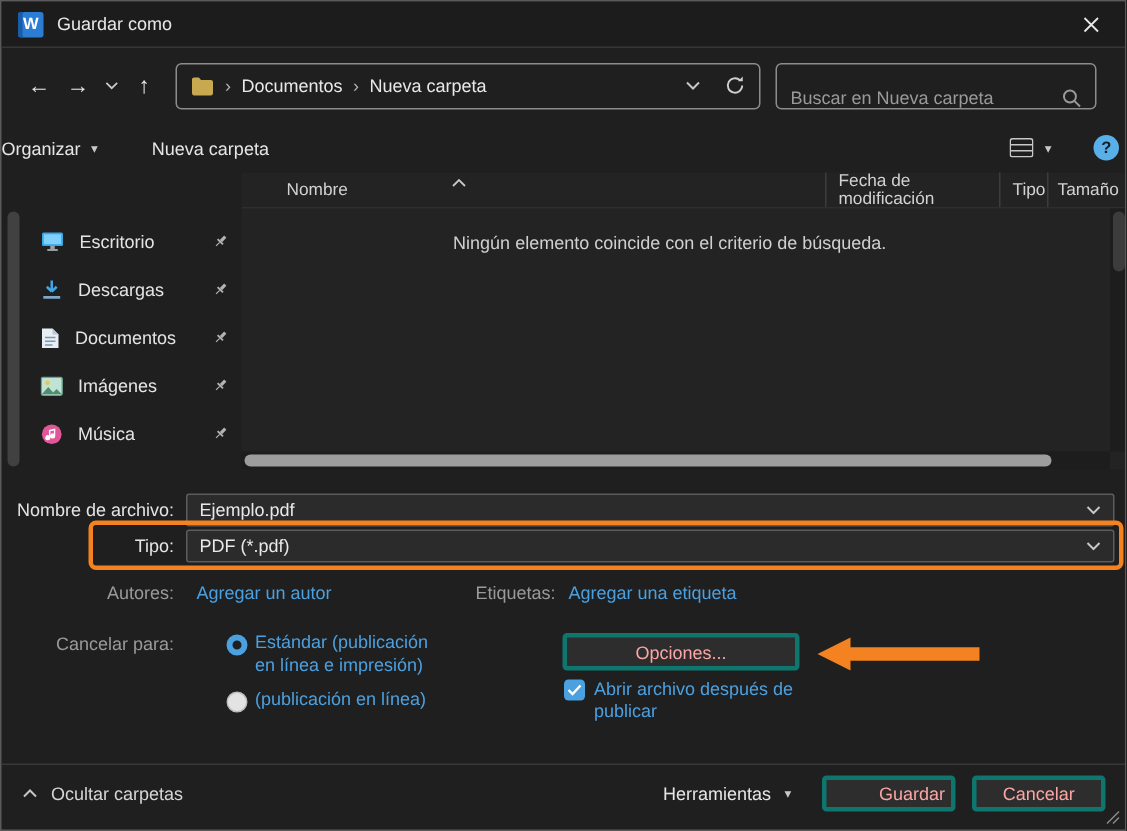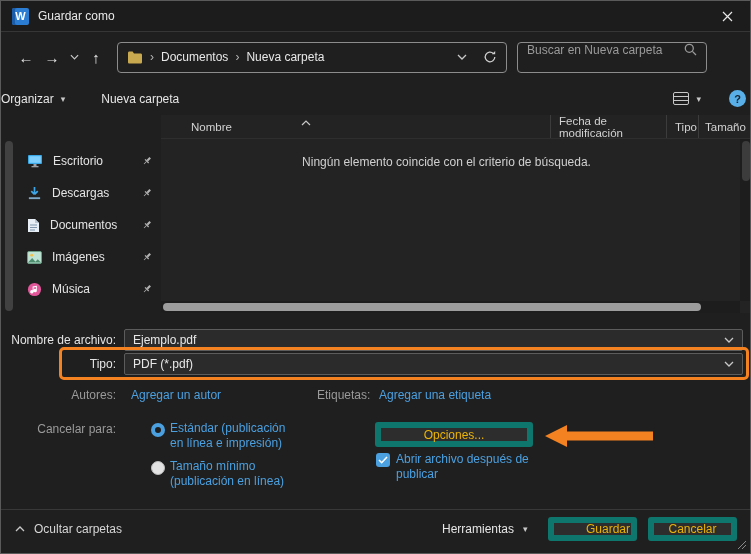--- a/index.html
+++ b/index.html
@@ -26,22 +26,22 @@
   .nav-btn { width:26px; height:26px; display:flex; align-items:center;
              justify-content:center; font-size:15px; color:#e6e6e6; border-radius:4px; }
   .nav-chev { width:18px; }
   .address-bar { margin-left:8px; width:390px; height:31px; border:1px solid #8c8c8c;
                  border-radius:4px; display:flex; align-items:center; padding:0 9px;
                  background:#1f1f1f; }
   .crumb-sep { color:#b5b5b5; margin:0 7px; font-size:12px; }
   .crumb { color:#e8e8e8; }
   .addr-spacer { flex:1; }
   .addr-refresh { margin-left:16px; display:flex; align-items:center; }
-  .search-box { margin-left:10px; width:190px; height:31px; border:1px solid #8c8c8c;
-                border-radius:4px; display:flex; align-items:flex-start; padding:0 9px;
+  .search-box { margin-left:10px; width:214px; height:31px; border:1px solid #8c8c8c;
+                border-radius:4px; display:flex; align-items:flex-end; padding:0 9px;
                 background:#1f1f1f; }
   .search-box input { flex:1; background:transparent; border:none; outline:none;
                       color:#e8e8e8; font-family:"Liberation Sans",sans-serif; font-size:12px; }
   .search-box input::placeholder { color:#9a9a9a; }
 
   
   .commandbar { position:absolute; left:0; top:81px; width:100%; height:33px;
                 display:flex; align-items:center; padding:0 0; }
   .cmd-item { display:flex; align-items:center; gap:7px; color:#e6e6e6; }
   .caret { font-size:9px; color:#c8c8c8; }
@@ -94,22 +94,22 @@
   .blue-text { color:#4ba0e0; line-height:15px; }
 
   .radio { position:absolute; width:14px; height:14px; border-radius:50%; }
   .radio.on  { background:#1f1f1f; border:4.5px solid #4ba0e0; }
   .radio.off { background:#e3e3e3; border:1px solid #bdbdbd; }
 
   .checkbox { position:absolute; left:375px; top:452px; width:14px; height:14px;
               background:#4ba0e0; border-radius:3px; display:flex; align-items:center;
               justify-content:center; }
 
-  .btn { position:absolute; background:#2d2d2d; border:6px solid #0f766e; border-radius:3px;
-         color:#eab308; display:flex; align-items:center; justify-content:center; font-size:12px; }
+  .btn { position:absolute; background:#2d2d2d; border:3px solid #0f766e; border-radius:3px;
+         color:#fca5a5; display:flex; align-items:center; justify-content:center; font-size:12px; }
 
   .annot-arrow { position:absolute; left:542px; top:423px; pointer-events:none; }
 
   
   .footer-line { position:absolute; left:0; top:508px; width:100%; height:1px; background:#383838; }
   .hide-folders { position:absolute; left:14px; top:521px; display:flex; align-items:center;
                   gap:9px; color:#d6d6d6; }
   .tools-btn { position:absolute; left:441px; top:516px; height:24px; display:flex;
                align-items:center; gap:9px; color:#e6e6e6; }
   .grip { position:absolute; right:3px; bottom:3px; }
@@ -338,21 +338,20 @@
   <span class="link" style="position:absolute; left:378px; top:387px;">Agregar una etiqueta</span>
 
   <div class="field-label dim" style="top:421px;">Cancelar para:</div>
   <div class="radio on" style="left:150px; top:422px;"></div>
   <div class="blue-text" style="position:absolute; left:169px; top:420px;">
     <span style="display:block;">Estándar (publicación</span>
     <span style="display:block;">en línea e impresión)</span>
   </div>
   <div class="radio off" style="left:150px; top:460px;"></div>
   <div class="blue-text" style="position:absolute; left:169px; top:458px;">
-    <span style="display:block;">Tamaño mínimo</span>
     <span style="display:block;">(publicación en línea)</span>
   </div>
 
   <div class="btn" style="left:374px; top:421px; width:158px; height:25px;">Opciones...</div>
   <svg class="annot-arrow" width="112" height="24" viewBox="0 0 112 24">
     <polygon points="2,12 24,1 24,7.5 110,7.5 110,16.5 24,16.5 24,23" fill="#f58220"></polygon>
   </svg>
 
   <div class="checkbox">
     <svg width="10" height="8" viewBox="0 0 10 8">

